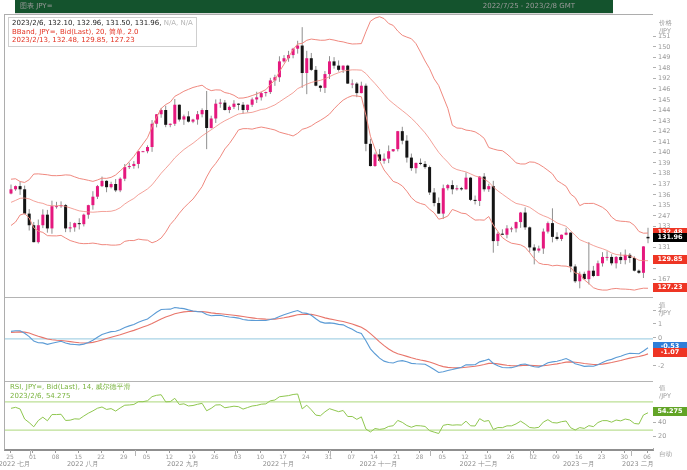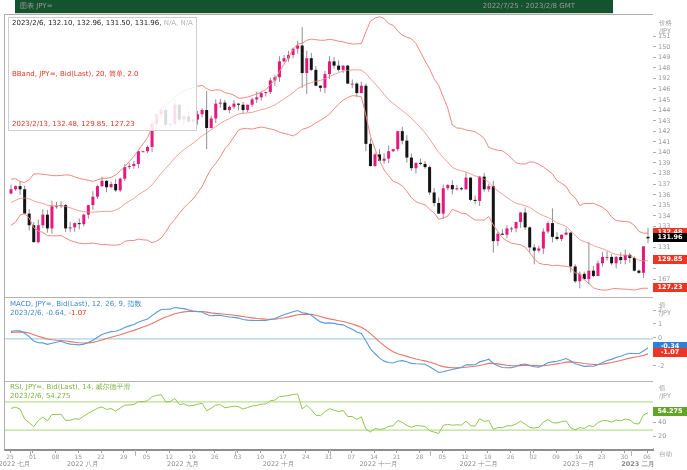--- a/index.html
+++ b/index.html
@@ -8,21 +8,21 @@
   .titlebar{position:absolute;left:0;top:0;width:598px;height:13px;background:#14532d;
     border-bottom:1px solid #d8d8d8;color:#9a9a9a;font-size:7px;line-height:13px;margin-left:15px;}
   .titlebar .tleft{position:absolute;left:5px;top:0;}
   .titlebar .tright{position:absolute;right:38px;top:0;}
   .plot{position:absolute;left:4px;top:14px;width:648px;height:434px;background:#fff;
     border:1px solid #adadad;border-bottom:2px solid #8f8f8f;box-sizing:content-box;}
   .axis-strip{position:absolute;left:653px;top:14px;width:34px;height:434px;background:#fff;}
   .legend{position:absolute;font-size:7px;line-height:8.5px;white-space:nowrap;z-index:5;}
   .legend.mainleg{left:3px;top:2px;border:1px solid #cfcfcf;background:rgba(255,255,255,.85);
     padding:1px 3px;color:#222;}
-  .legend .red{color:#e33222;margin-top:42px;}
+  .legend .red{color:#e33222;}
   .legend .gray{color:#b5b5b5;}
   .legend.macdleg{left:5px;top:1px;color:#3c87cf;}
   .legend.macdleg .sig{color:#e33222;}
   .legend.rsileg{left:5px;top:1px;color:#79b33e;}
   .axhdr{position:absolute;left:6px;color:#9a9a9a;font-size:6.5px;line-height:7.5px;}
   .tickdash{position:absolute;left:0;width:3px;height:1px;background:#b0b0b0;}
   .ticklab{position:absolute;left:5px;color:#9a9a9a;font-size:6.5px;line-height:8px;}
   .badge{position:absolute;left:0;width:34px;height:9px;color:#fff;font-size:6.5px;
     line-height:9px;text-align:center;font-weight:bold;z-index:6;}
   .time-axis{position:absolute;left:0;top:450px;width:687px;height:20px;font-size:6px;color:#9a9a9a;}
@@ -41,24 +41,20 @@
   <div class="titlebar">
     <span class="tleft">图表 JPY=</span>
     <span class="tright">2022/7/25 - 2023/2/8 GMT</span>
   </div>
 
   <div class="plot" id="plot">
     <div class="legend mainleg">
       <div><span>2023/2/6, 132.10, 132.96, 131.50, 131.96,</span><span class="gray"> N/A, N/A</span></div>
       <div class="red">BBand, JPY=, Bid(Last), 20, 简单, 2.0</div>
       <div class="red">2023/2/13, 132.48, 129.85, 127.23</div>
-    </div>
-    <div class="legend macdleg" id="macdleg" style="top: 285px;">
-      <div>MACD, JPY=, Bid(Last), 12, 26, 9, 指数</div>
-      <div><span>2023/2/6, -0.64,</span><span class="sig"> -1.07</span></div>
     </div>
     <div class="legend rsileg" id="rsileg" style="top: 368px;">
       <div>RSI, JPY=, Bid(Last), 14, 威尔德平滑</div>
       <div>2023/2/6, 54.275</div>
     </div>
   <svg width="648" height="434">
         <line x1="0" y1="282.5" x2="648" y2="282.5" stroke="#b4b4b4" stroke-width="1"></line>
         <line x1="0" y1="366.5" x2="648" y2="366.5" stroke="#b4b4b4" stroke-width="1"></line>
         <line x1="6" y1="169.53335499850903" x2="6" y2="179.2875067804541" stroke="#828282" stroke-width="0.9"></line>
         <rect x="4.5" y="174.2965779467681" width="3" height="4.228136882129348" fill="#e5187e"></rect>
@@ -395,42 +391,42 @@
       <div class="ticklab" style="top: 144.928px;">139</div>
       <div class="tickdash" style="top: 158.998px;"></div>
       <div class="ticklab" style="top: 155.498px;">138</div>
       <div class="tickdash" style="top: 169.568px;"></div>
       <div class="ticklab" style="top: 166.068px;">137</div>
       <div class="tickdash" style="top: 180.139px;"></div>
       <div class="ticklab" style="top: 176.639px;">136</div>
       <div class="tickdash" style="top: 190.709px;"></div>
       <div class="ticklab" style="top: 187.209px;">135</div>
       <div class="tickdash" style="top: 201.279px;"></div>
-      <div class="ticklab" style="top: 197.779px;">134</div>
+      <div class="ticklab" style="top: 197.779px;">247</div>
       <div class="tickdash" style="top: 211.85px;"></div>
       <div class="ticklab" style="top: 208.35px;">133</div>
       <div class="tickdash" style="top: 232.99px;"></div>
       <div class="ticklab" style="top: 229.49px;">131</div>
       <div class="tickdash" style="top: 254.131px;"></div>
       <div class="ticklab" style="top: 241px;">129</div>
       <div class="tickdash" style="top: 264.702px;"></div>
       <div class="ticklab" style="top: 261.202px;">167</div>
       <div class="badge" style="top: 213.555px; background: rgb(238, 53, 36);">132.48</div>
       <div class="badge" style="top: 218.843px; background: rgb(0, 0, 0);">131.96</div>
       <div class="badge" style="top: 241.168px; background: rgb(238, 53, 36);">129.85</div>
       <div class="badge" style="top: 268.78px; background: rgb(238, 53, 36);">127.23</div>
       <div class="tickdash" style="top: 351.31px;"></div>
       <div class="ticklab" style="top: 347.81px;">-2</div>
       <div class="tickdash" style="top: 323.419px;"></div>
       <div class="ticklab" style="top: 319.919px;">0</div>
       <div class="tickdash" style="top: 309.474px;"></div>
       <div class="ticklab" style="top: 305.974px;">1</div>
       <div class="tickdash" style="top: 295.528px;"></div>
       <div class="ticklab" style="top: 292.028px;">2</div>
-      <div class="badge" style="top: 328.321px; background: rgb(47, 126, 216);">-0.34</div>
+      <div class="badge" style="top: 328.321px; background: rgb(47, 126, 216);">-0.53</div>
       <div class="badge" style="top: 334.39px; background: rgb(238, 53, 36);">-1.07</div>
       <div class="tickdash" style="top: 407.611px;"></div>
       <div class="ticklab" style="top: 404.111px;">40</div>
       <div class="tickdash" style="top: 421.833px;"></div>
       <div class="ticklab" style="top: 418.333px;">20</div>
       <div class="badge" style="top: 393.277px; background: rgb(98, 164, 38);">54.275</div>
     </div>
 
   <div class="time-axis" id="timeaxis">
     <span class="autolab">自动</span>
@@ -499,16 +495,16 @@
       <div class="tdash month" style="left: 430.35px;"></div>
       <div class="tdash month" style="left: 530.45px;"></div>
       <div class="tdash month" style="left: 630.55px;"></div>
       <div class="monthlab" style="left: 14.55px;">2022 七月</div>
       <div class="monthlab" style="left: 82.8px;">2022 八月</div>
       <div class="monthlab" style="left: 182.9px;">2022 九月</div>
       <div class="monthlab" style="left: 278.45px;">2022 十月</div>
       <div class="monthlab" style="left: 378.55px;">2022 十一月</div>
       <div class="monthlab" style="left: 478.65px;">2022 十二月</div>
       <div class="monthlab" style="left: 578.75px;">2023 一月</div>
-      <div class="monthlab" style="left: 637.9px; font-weight: bold;">2023 二月</div>
+      <div class="monthlab" style="left: 637.9px;">2023 二月</div>
     </div>
 
 </div>
 
 </body></html>

